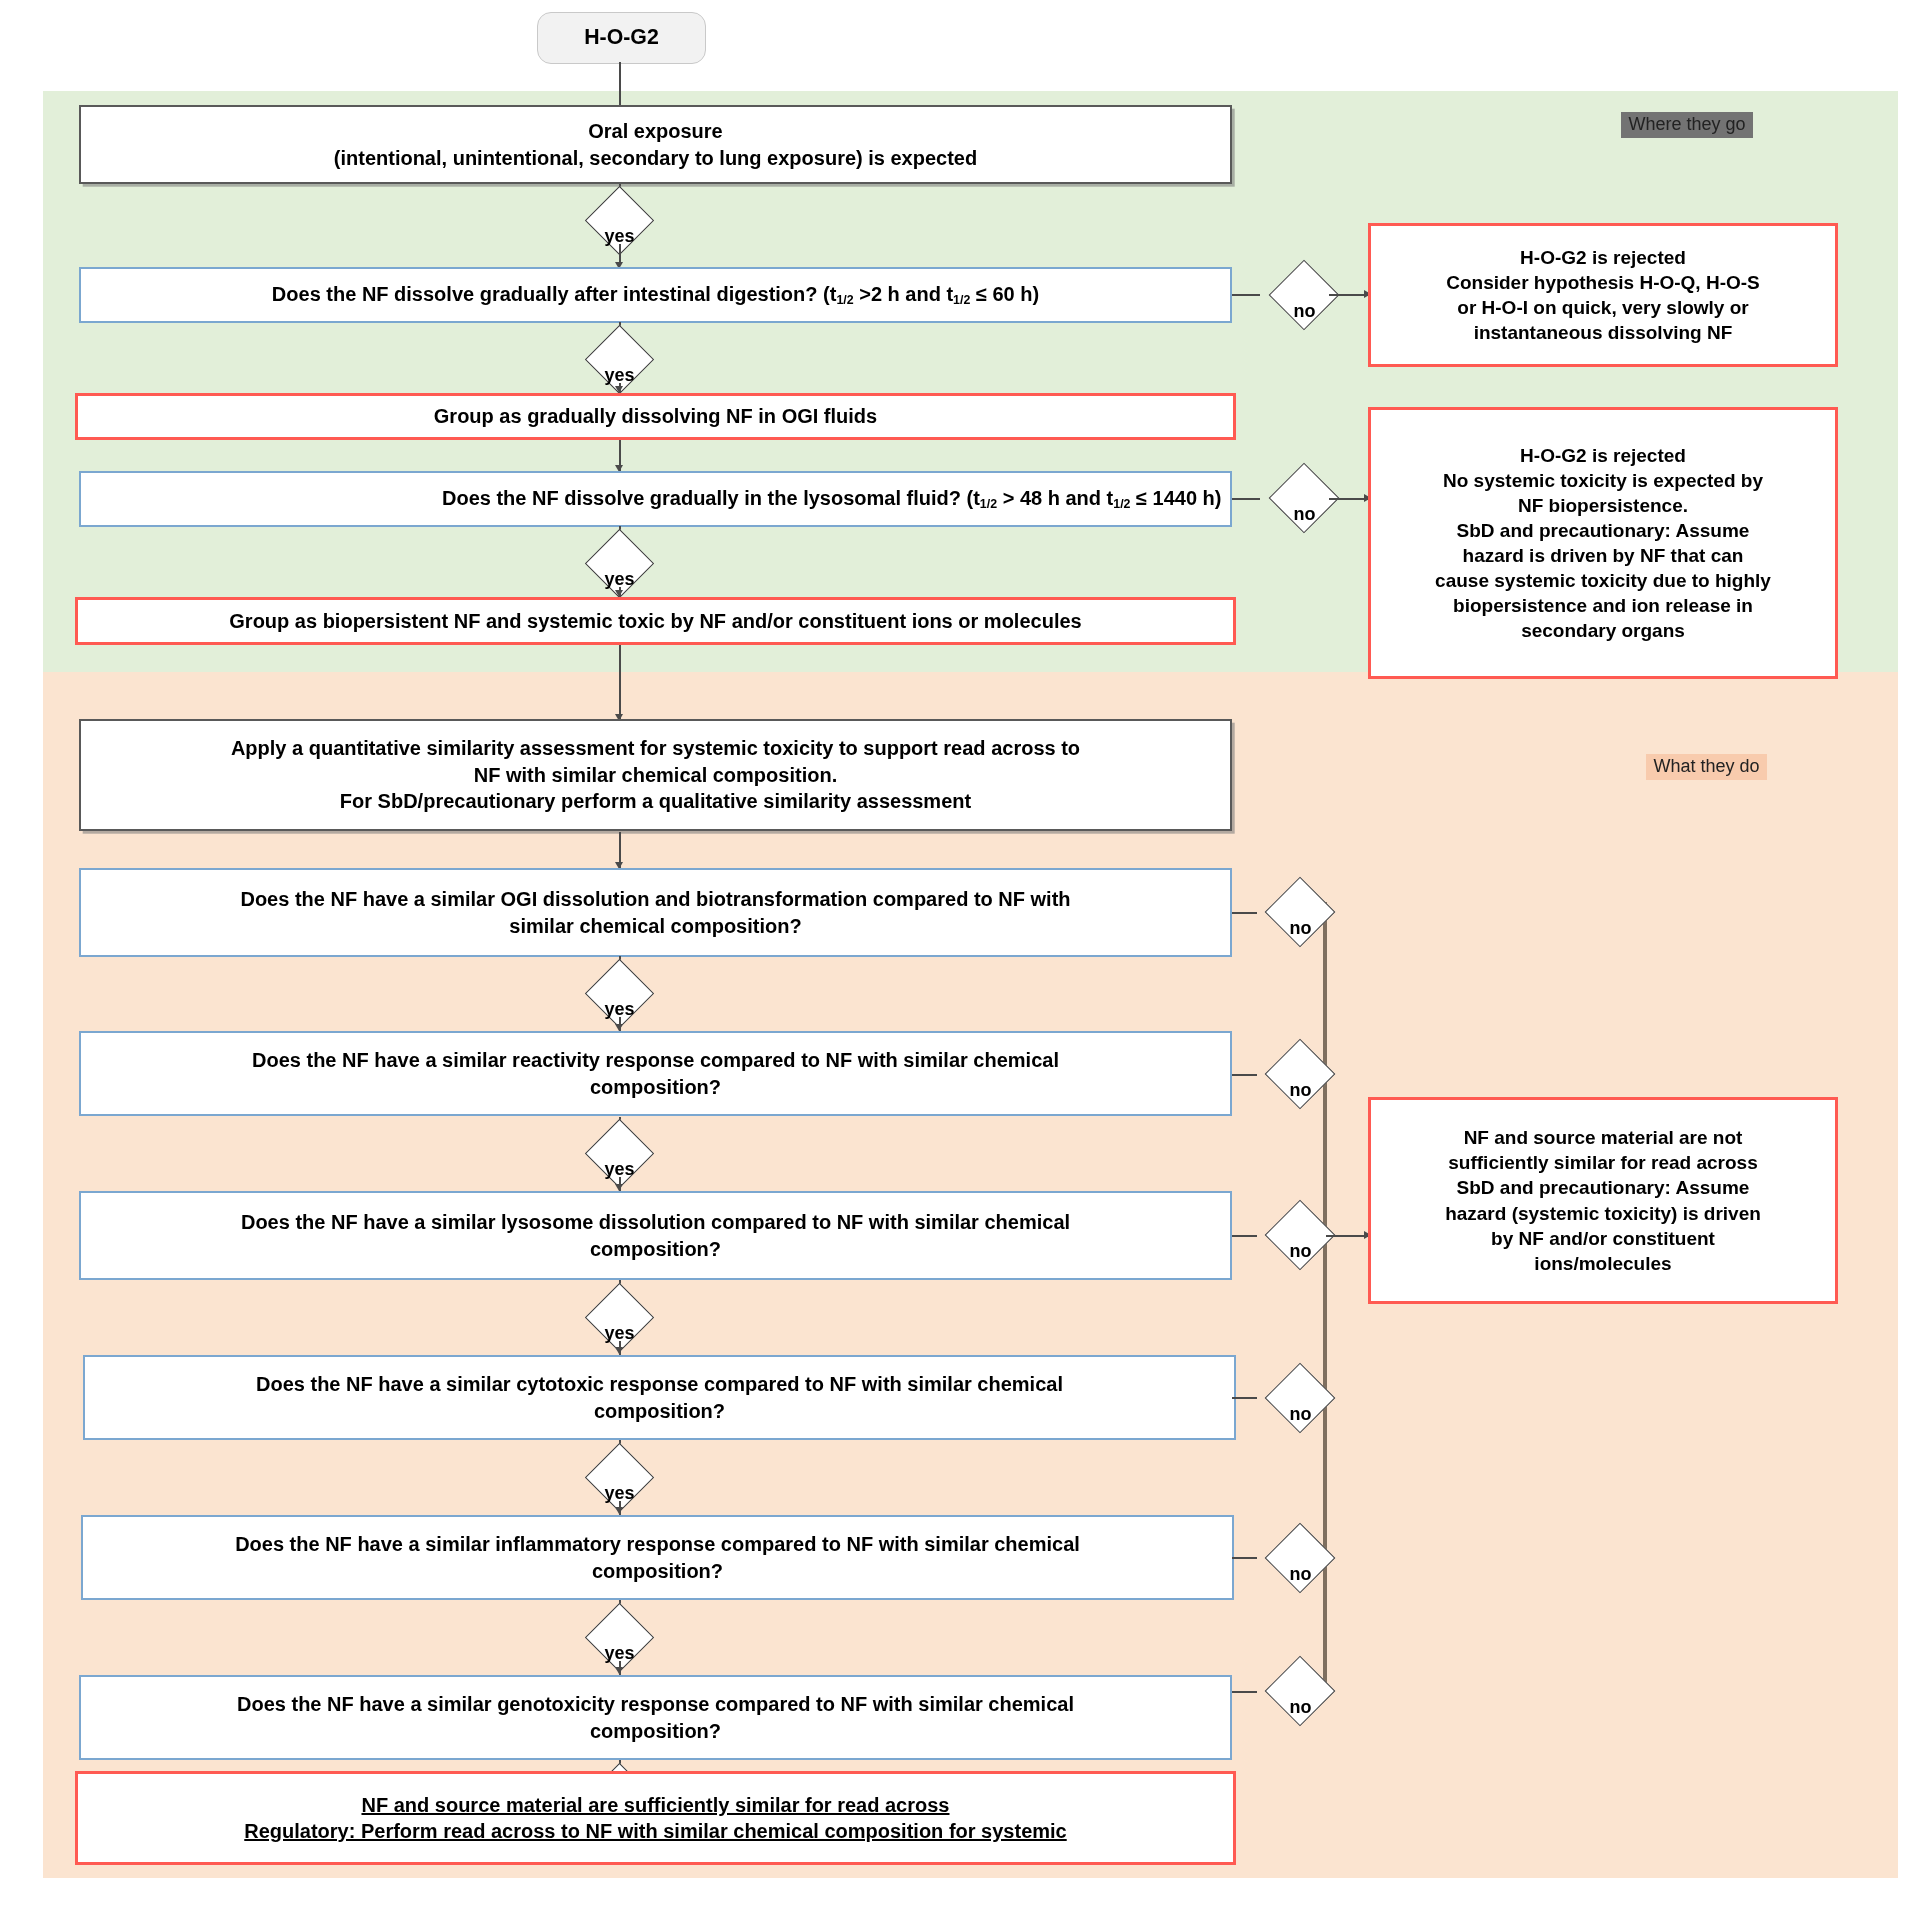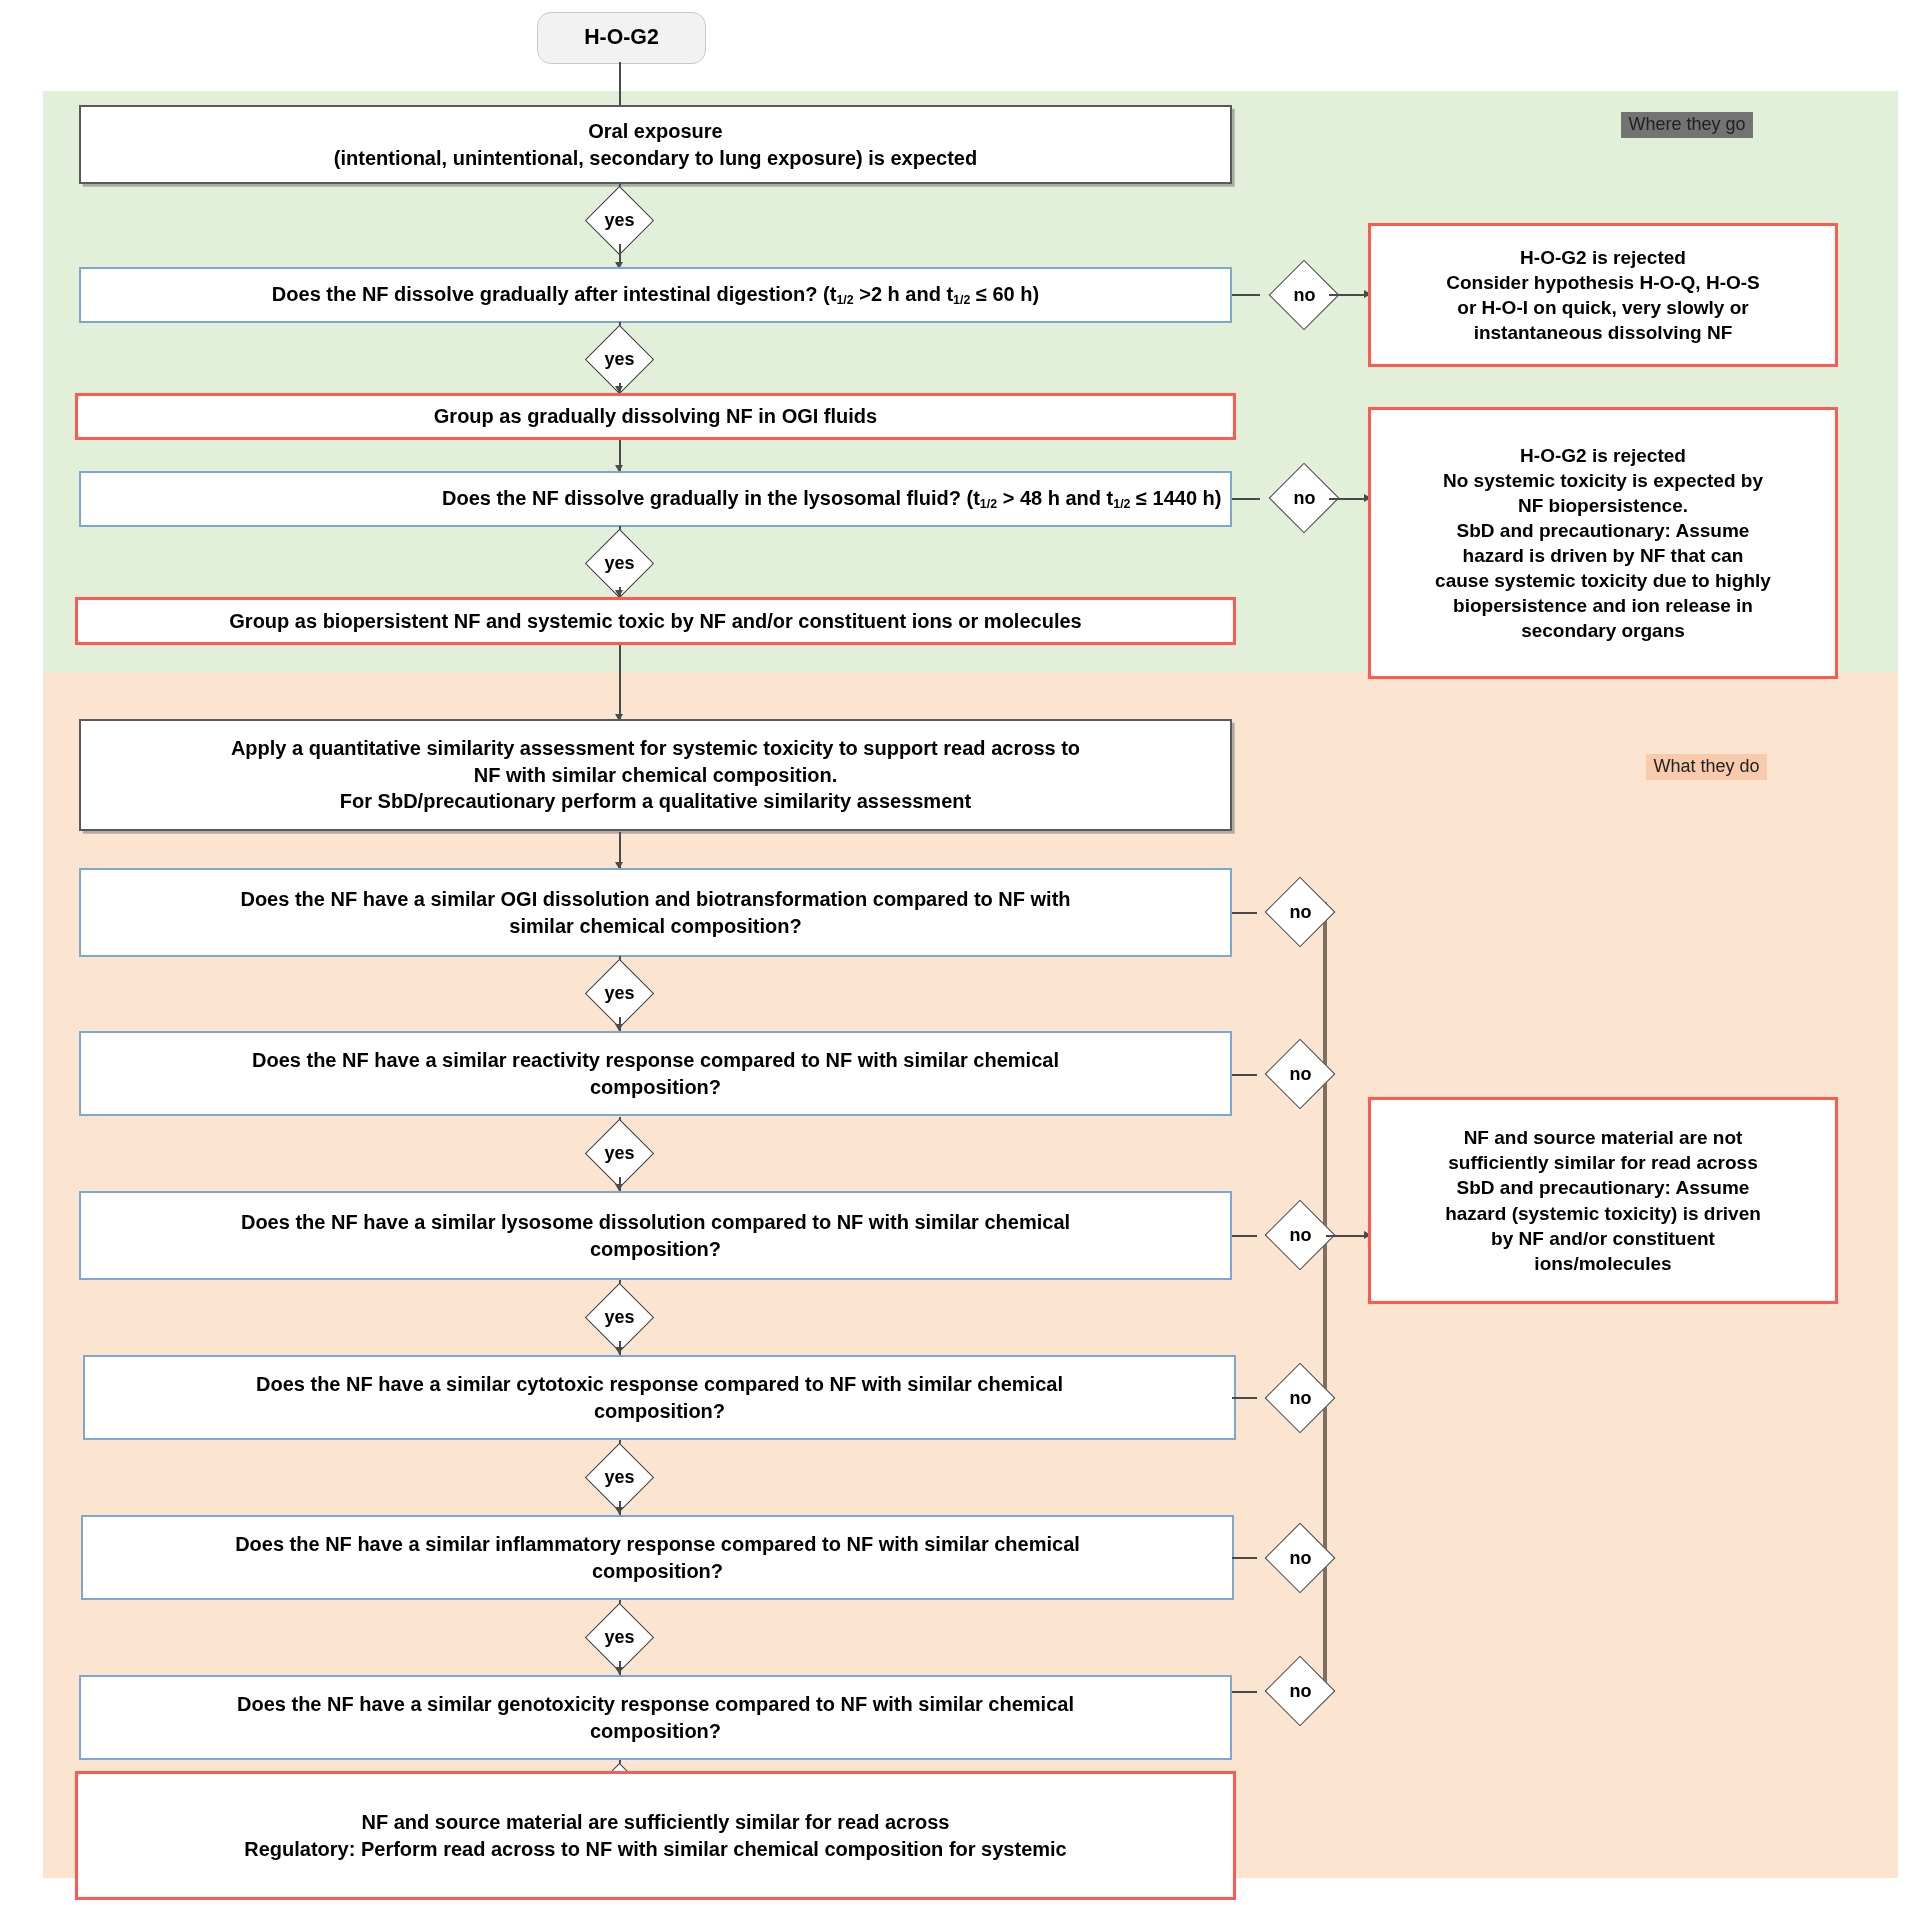--- a/index.html
+++ b/index.html
@@ -29,21 +29,21 @@
 
   .pill{position:absolute;background:#f2f2f2;border:1.1px solid #c9c9c9;border-radius:14px;
         display:flex;align-items:center;justify-content:center;
         font-size:21.3px;font-weight:bold;color:#000;}
 
   
   .dia{position:absolute;}
   .dia .shape{position:absolute;left:0;top:0;width:100%;height:100%;
               background:#ffffff;border:1.6px solid #3a3a3a;
               transform:rotate(45deg);box-sizing:border-box;}
-  .dia .txt{position:absolute;left:0;top:0;width:100%;height:100%;
+  .dia .txt{position:absolute;left:0;top:16px;width:100%;height:100%;
             display:flex;align-items:center;justify-content:center;
             font-size:18px;font-weight:bold;color:#000;}
 
   
   .vline{position:absolute;width:1.6px;background:#4a4a4a;}
   .hline{position:absolute;height:1.6px;background:#4a4a4a;}
   .vbus{position:absolute;width:3.7px;background:#7f6f5f;}
   .arrow-d{position:absolute;width:0;height:0;
            border-left:4.8px solid transparent;border-right:4.8px solid transparent;
            border-top:7.5px solid #4a4a4a;}
@@ -306,21 +306,21 @@
   </div>
 
   <div class="vline" style="left:619px;top:1760px;height:14px;"></div>
   <div class="dia" style="left:575px;top:1773px;width:89px;height:49px;">
     <div class="shape" style="left:20px;top:0;width:49px;height:49px;"></div>
     <div class="txt">yes</div>
   </div>
   <div class="vline" style="left:619px;top:1821px;height:14px;"></div>
   <div class="arrow-d" style="left:615px;top:1825px;"></div>
 
-  <div class="node n-red" style="left:75px;top:1771px;width:1161px;height:129px;">
+  <div class="node n-red" style="left:75px;top:1771px;width:1161px;height:94px;text-decoration:underline;">
     <div class="inner">
       <div>NF and source material are sufficiently similar for read across</div>
       <div>Regulatory: Perform read across to NF with similar chemical composition for systemic</div>
     </div>
   </div>
 
 </div>
 
 
 </body></html>

